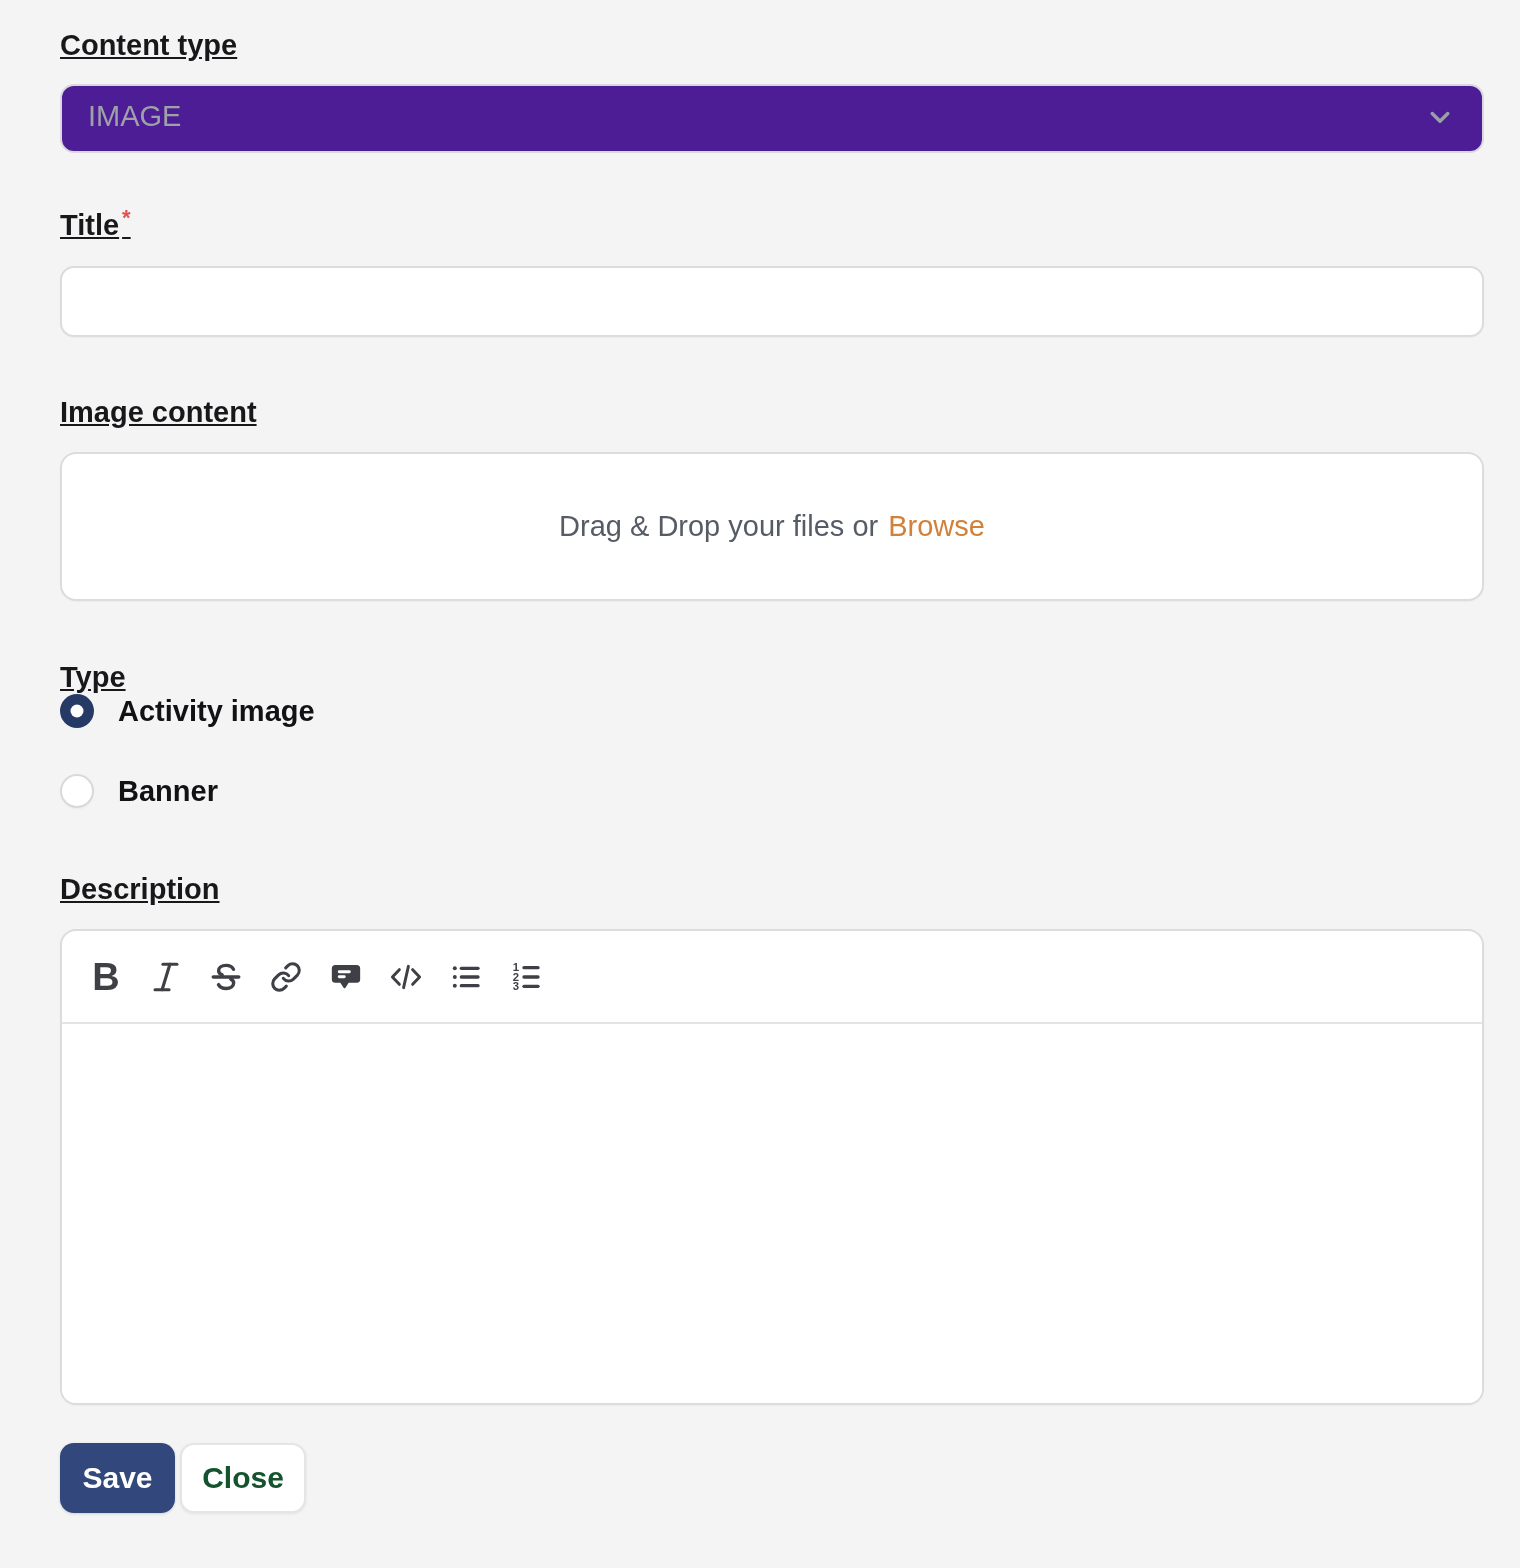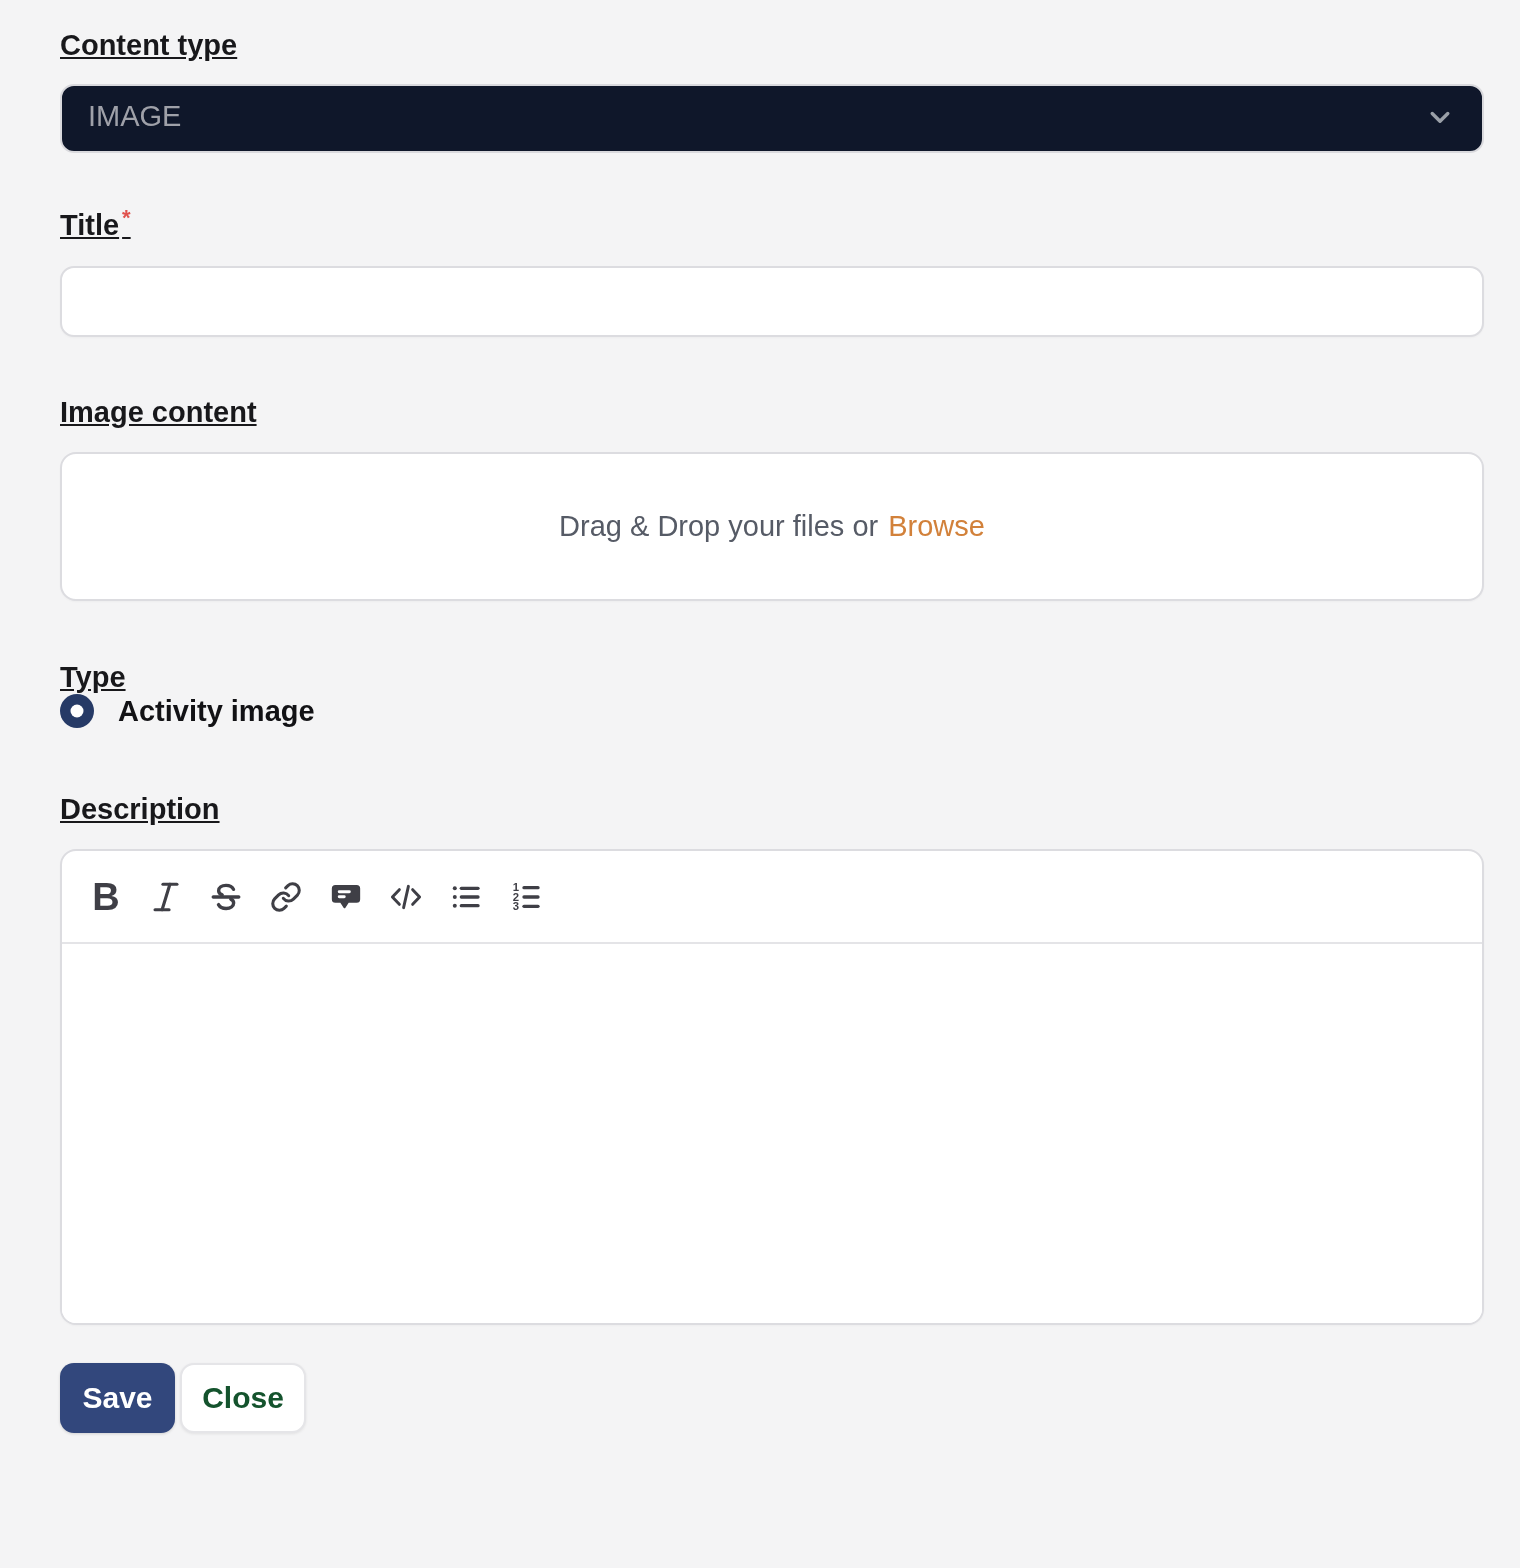--- a/index.html
+++ b/index.html
@@ -13,21 +13,21 @@
   .page { width:1520px; height:1568px; padding:28px 36px 28px 60px; }
 
   .field-label {
     font-size:29px; font-weight:600; line-height:34px; color:#18181b;text-decoration:underline;
   }
   .req { color:#e0524e; font-size:22px; vertical-align:top; line-height:20px; margin-left:3px; }
 
   
   .select-control {
     margin-top:22px; height:69px; width:100%;
-    background:#0f172a; border:2px solid #d9d9dd; border-radius:14px;
+    background:#4c1d95; border:2px solid #d9d9dd; border-radius:14px;
     display:flex; align-items:center; justify-content:space-between;
     padding:0 24px 4px 26px; cursor:default;
   }
   .select-value { font-size:29px; color:#9fa1a9; }
   .chevron { width:36px; height:36px; color:#9aa0a8; display:flex; align-items:center; justify-content:center; }
 
   .section-gap-lg { margin-top:55px; }
 
   
   .text-input {
@@ -130,20 +130,24 @@
     <span>Drag &amp; Drop your files or</span>
     <span class="browse-link">Browse</span>
   </div>
 
   
   <div class="field-label gap-59">Type</div>
   <div class="radio-row first">
     <span class="radio checked"></span>
     <span class="radio-label">Activity image</span>
   </div>
+  <div class="radio-row second">
+    <span class="radio unchecked"></span>
+    <span class="radio-label">Banner</span>
+  </div>
 
   
   <div class="field-label gap-64">Description</div>
   <div class="editor">
     <div class="toolbar">
 
       <button class="tool-btn">
         <span class="txt-glyph">B</span>
       </button>
 

